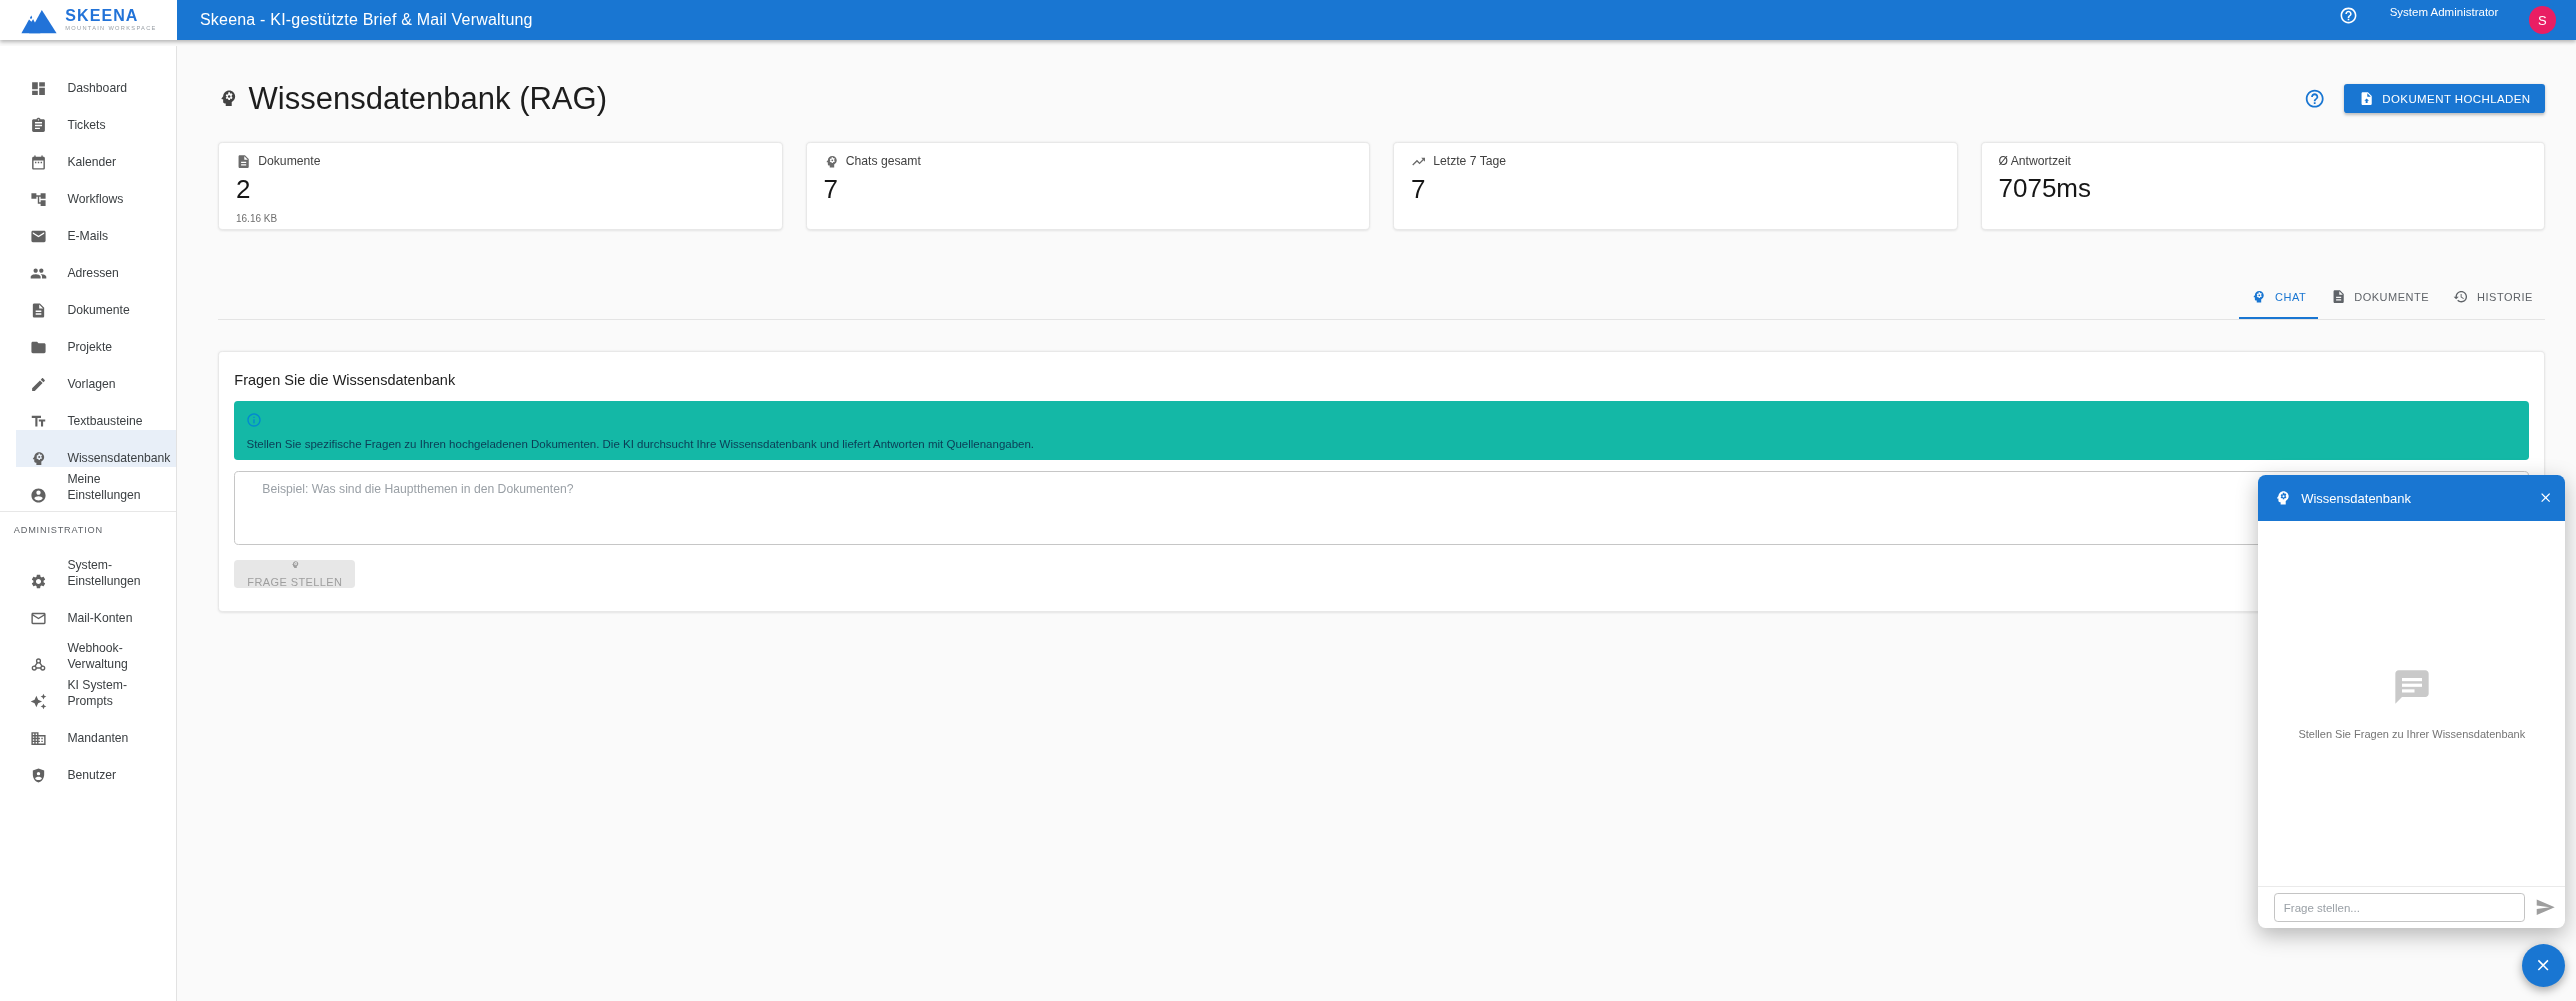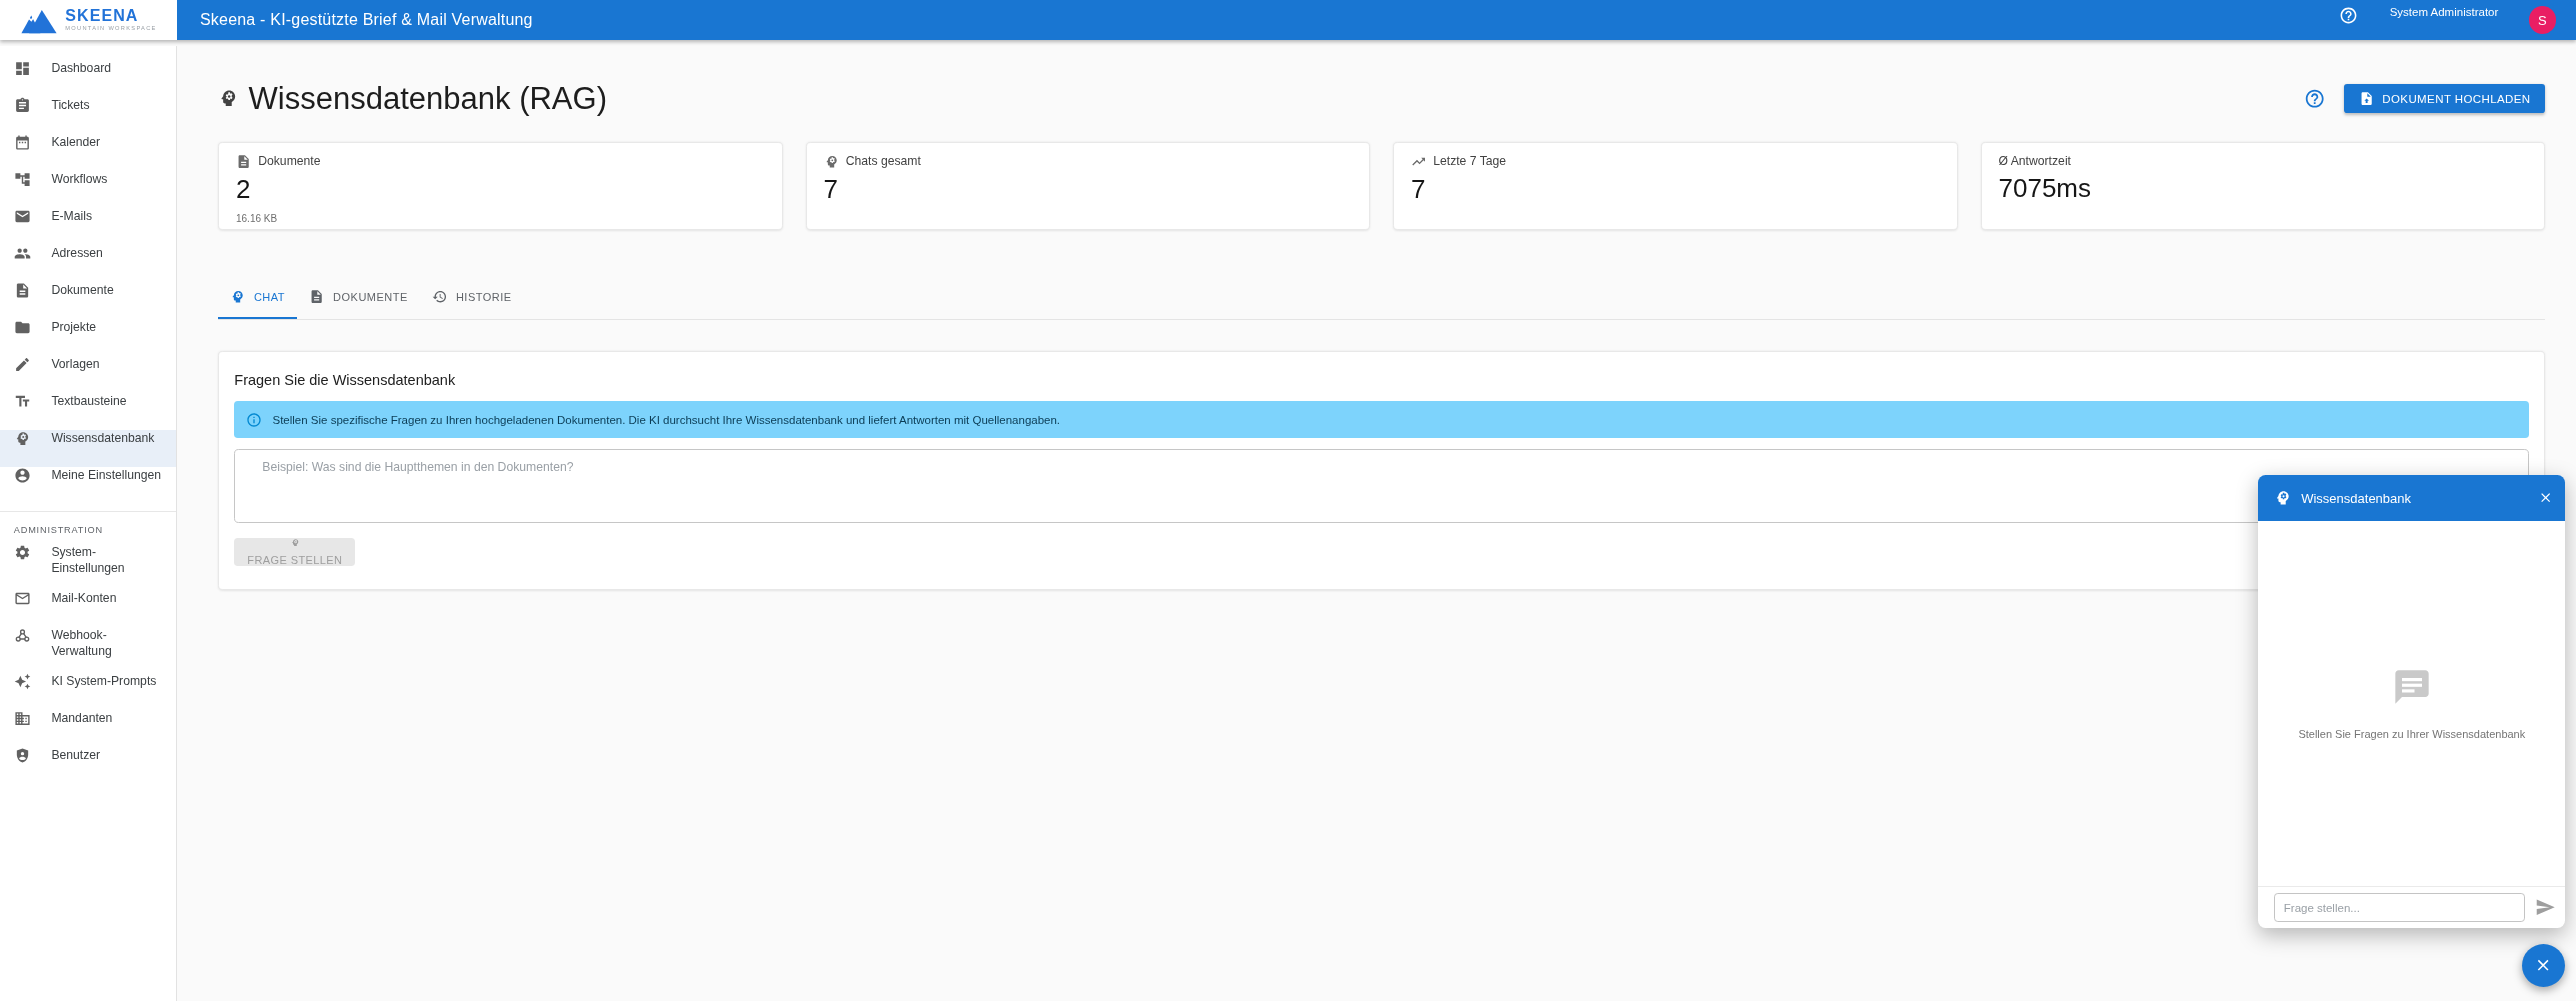--- a/index.html
+++ b/index.html
@@ -17,21 +17,21 @@
   .appbar-title{font-size:16px;font-weight:500;letter-spacing:0.2px;}
   .appbar-right{margin-left:auto;display:flex;align-items:flex-start;gap:18px;}
   .icon-btn{display:flex;align-items:center;justify-content:center;cursor:pointer;background:none;border:none;color:#fff;padding:0;}
   .user-name{font-size:11.5px;margin:0 12.2px 0 13.8px;}
   .avatar{width:27.5px;height:27.5px;border-radius:50%;background:#e91e63;color:#fff;font-size:13px;font-weight:500;
     display:flex;align-items:center;justify-content:center;cursor:pointer;}
 
   
   .sidebar{position:fixed;top:46px;left:0;bottom:0;width:177px;background:#fff;
     border-right:0.8px solid #e2e2e2;padding-top:13.8px;z-index:10;}
-  .nav-item{min-height:37px;display:flex;align-items:flex-start;padding:0 7.6px 0 13.8px;cursor:pointer;color:#616161;}
+  .nav-item{min-height:37px;display:flex;align-items:flex-end;padding:0 7.6px 0 13.8px;cursor:pointer;color:#616161;margin-left:16px;}
   .nav-item svg{width:17px;height:17px;flex:none;}
   .nav-label{margin-left:20.6px;font-size:12.2px;color:#3c4043;line-height:1.35;white-space:pre-line;}
   .nav-item.active{background:#e8eff8;}
   .nav-item.tall{min-height:46px;}
   .side-divider{border-top:0.8px solid #e7e7e7;margin:7.6px 0 4.6px;}
   .section-label{padding:7.6px 13.8px 9.2px;font-size:9.2px;color:#5f6368;letter-spacing:0.8px;}
 
   
   .main{margin:46px 0 0 178px;padding:31px 31px 0 40px;}
   .page-header{display:flex;align-items:center;height:43px;}
@@ -47,31 +47,31 @@
   .btn-primary svg{width:15.3px;height:15.3px;}
 
   .stats{margin-top:22px;display:grid;grid-template-columns:repeat(4,1fr);gap:23px;}
   .stat-card{background:#fff;border:0.8px solid #e8e8e8;border-radius:4.6px;box-shadow:0 0.8px 2.3px rgba(0,0,0,.09);
     height:88px;padding:10.7px 17px;}
   .stat-head{display:flex;align-items:center;gap:6.9px;font-size:12.2px;color:#424242;}
   .stat-head svg{width:15.3px;height:15.3px;color:#6b6b6b;}
   .stat-value{font-size:26px;color:#161616;margin-top:5.4px;}
   .stat-sub{font-size:10px;color:#6e6e6e;margin-top:7.6px;}
 
-  .tabs{margin-top:46px;display:flex;border-bottom:0.8px solid #e4e4e4;}
+  .tabs{margin-top:46px;display:flex;border-bottom:0.8px solid #e4e4e4;justify-content:flex-end;}
   .tab{height:43px;display:flex;align-items:center;gap:8.4px;padding:0 12.2px;font-size:11px;font-weight:500;
     letter-spacing:0.5px;color:#5f6368;border-bottom:2.3px solid transparent;cursor:pointer;}
   .tab svg{width:15.3px;height:15.3px;}
   .tab.active{color:#1976d2;border-bottom-color:#1976d2;}
 
   .chat-card{margin-top:31px;background:#fff;border:0.8px solid #e8e8e8;border-radius:4.6px;
     box-shadow:0 0.8px 2.3px rgba(0,0,0,.09);padding:20px 15.3px 23px;}
   .chat-heading{font-size:14.5px;color:#212121;font-weight:400;}
-  .alert-info{margin-top:13px;background:#7dd3fc;border-radius:3.8px;padding:10.7px 12.2px;
-    display:flex;align-items:center;gap:10px;color:#0b3c55;font-size:11.5px;}
+  .alert-info{margin-top:13px;background:#14b8a6;border-radius:3.8px;padding:10.7px 12.2px;
+    display:flex;align-items:flex-start;gap:10px;color:#0b3c55;font-size:11.5px;flex-direction:column;}
   .alert-info svg{width:16px;height:16px;color:#0288d1;flex:none;}
   .question-input{margin-top:10.7px;display:block;width:100%;height:74px;border:0.8px solid #c6c6c6;border-radius:4.6px;
     padding:10px 27px;font-size:12.2px;font-family:inherit;resize:none;color:#202124;background:#fff;}
   .question-input::placeholder{color:#9aa0a6;}
   .btn-disabled{margin-top:14.5px;height:28px;background:#e7e7e7;color:#9e9e9e;border:none;border-radius:3.8px;
     display:inline-flex;align-items:center;gap:6.9px;padding:0 13px;font-size:11px;font-weight:500;
     letter-spacing:0.4px;font-family:inherit;cursor:default;flex-direction:column;}
   .btn-disabled svg{width:14.5px;height:14.5px;}
 
   

